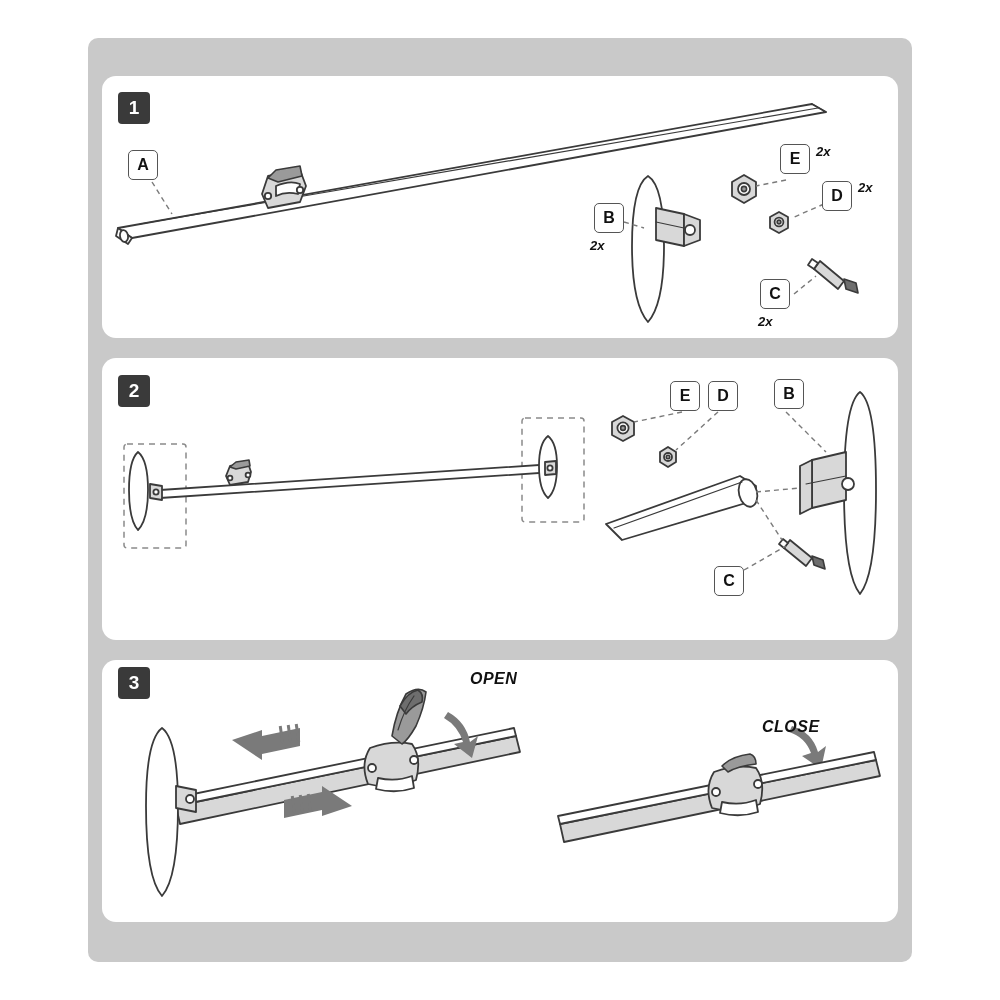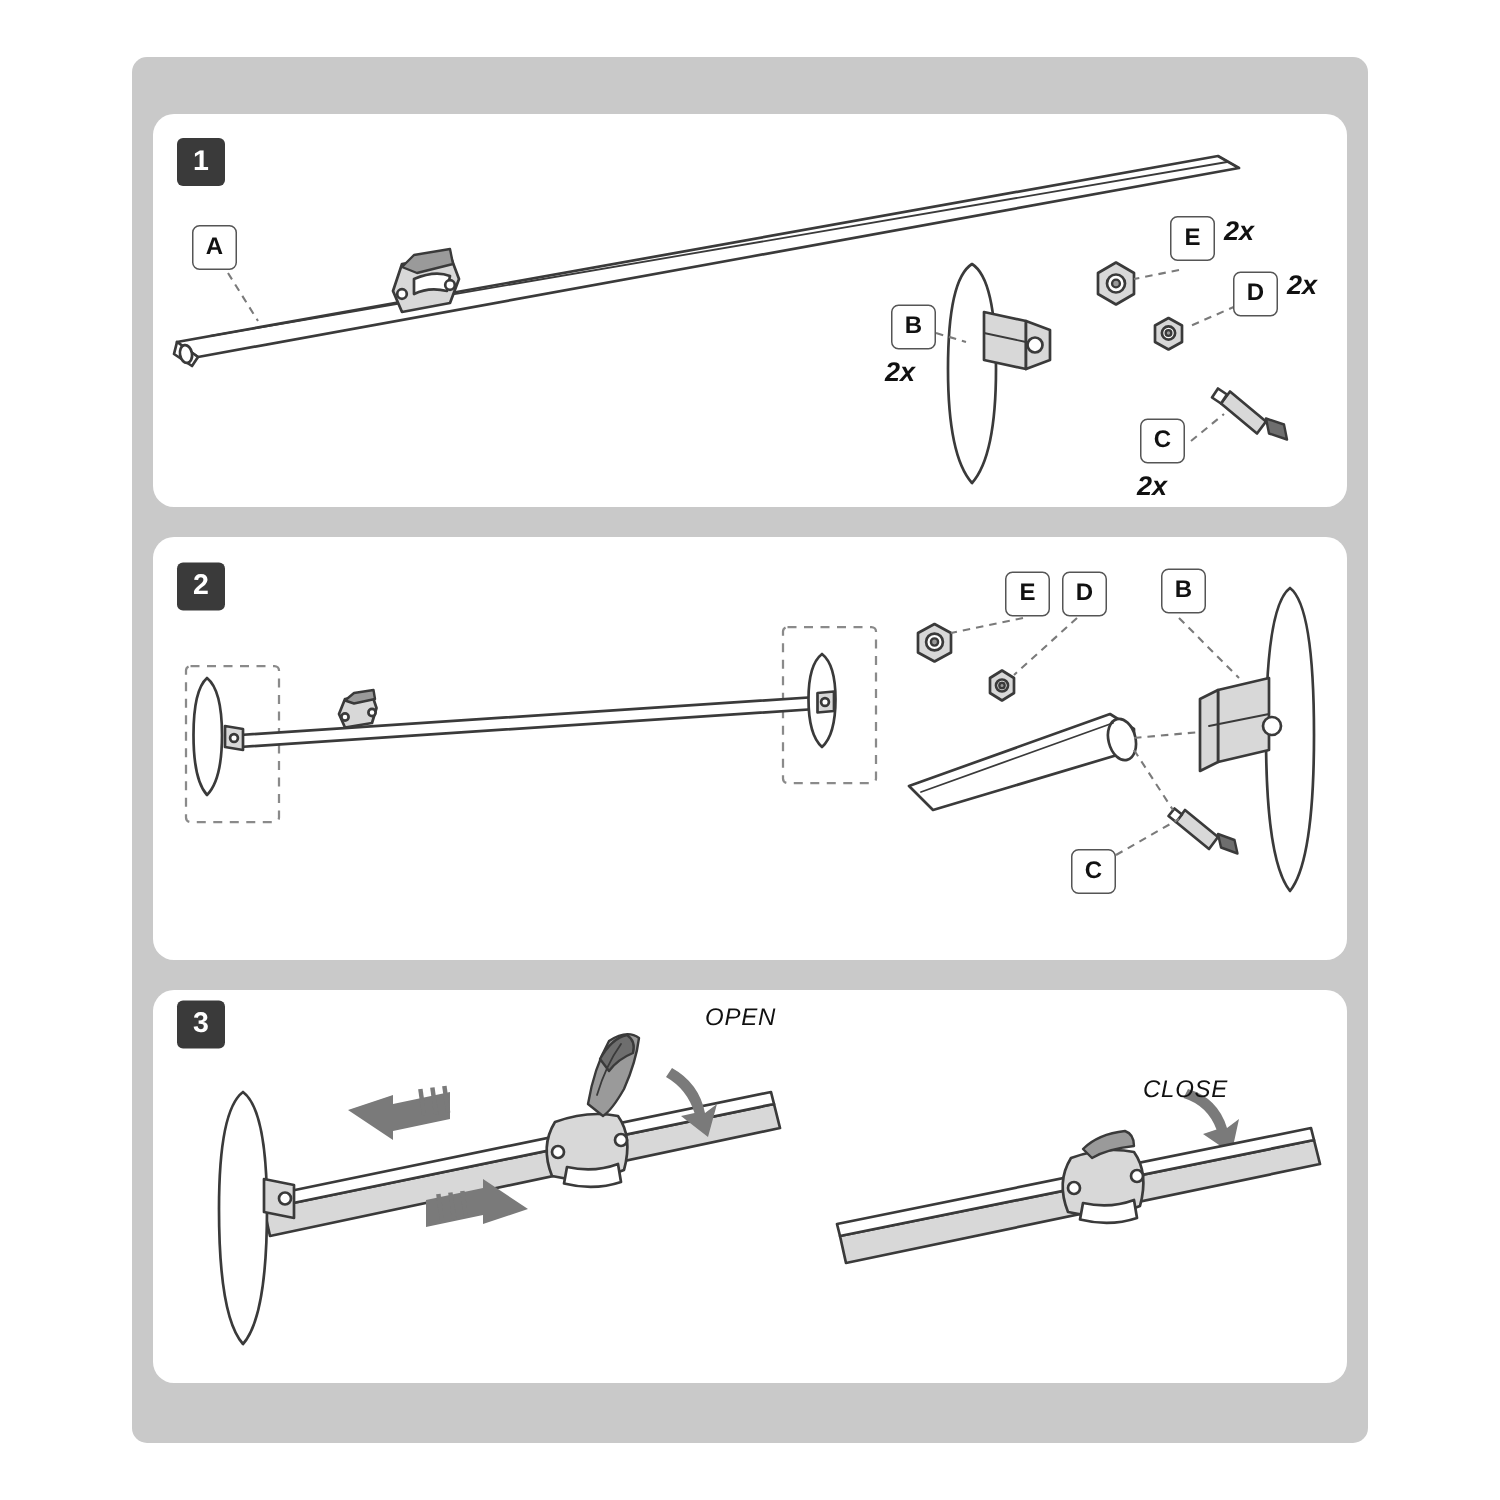--- a/index.html
+++ b/index.html
@@ -65,31 +65,31 @@
     color: #111;
     font-size: 16px;
     font-weight: bold;
     display: flex;
     align-items: center;
     justify-content: center;
     font-family: "Liberation Sans", sans-serif;
   }
   .qty {
     position: absolute;
-    font-size: 18px;
+    font-size: 13px;
     font-style: italic;
     font-weight: bold;
     color: #111;
     font-family: "Liberation Sans", sans-serif;
   }
   .word {
     position: absolute;
     font-size: 16px;
     font-style: italic;
-    font-weight: normal;
+    font-weight: bold;
     color: #111;
     letter-spacing: 0.5px;
     font-family: "Liberation Sans", sans-serif;
   }
   svg.art {
     position: absolute;
     left: 0;
     top: 0;
     width: 1000px;
     height: 1000px;

